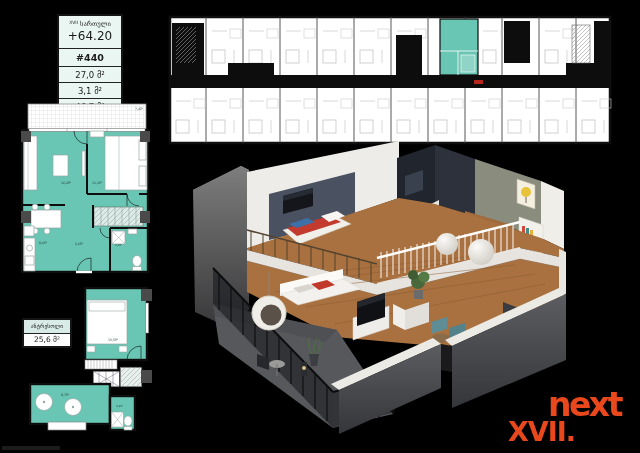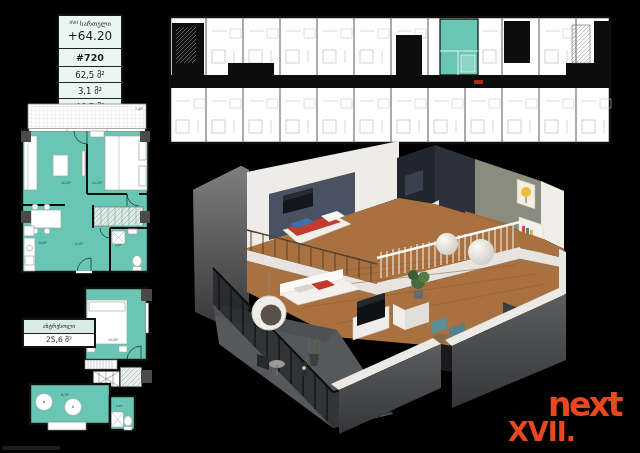--- a/index.html
+++ b/index.html
@@ -13,21 +13,21 @@
   .infobox .row{border-top:1px solid #222;display:flex;flex-direction:column;
                 align-items:center;justify-content:center;box-sizing:border-box;}
   .infobox .row:first-child{border-top:none;}
   .r-floor{height:32px;}
   .r-unit{height:19px;font-size:9.5px;font-weight:bold;}
   .r-area{height:16px;font-size:8.5px;}
   .floor-line{font-size:6.5px;letter-spacing:0;}
   .floor-line .xs{font-size:4.5px;vertical-align:top;}
   .elev{font-size:12px;margin-top:1px;}
   
-  .mezzbox{position:absolute;left:22px;top:318px;width:74px;height:30px;
+  .mezzbox{position:absolute;left:22px;top:318px;width:50px;height:30px;
            border:2px solid #141414;box-sizing:border-box;display:flex;flex-direction:column;
            color:#1b1b1b;text-align:center;z-index:5;}
   .mezzbox .t{flex:1;background:#D9EBE6;font-size:5.5px;display:flex;align-items:center;justify-content:center;border-bottom:1px solid #222;}
   .mezzbox .a{flex:1;background:#fdfdfd;font-size:7.5px;display:flex;align-items:center;justify-content:center;}
   
   .logo{position:absolute;left:508px;top:390px;color:#E8481C;font-weight:900;
         line-height:0.92;letter-spacing:-1px;}
   .logo .l1{font-size:33px;letter-spacing:-2.5px;font-weight:900;margin-left:40px;}
   .logo .l2{font-size:27px;letter-spacing:-1px;font-weight:900;}
   .watermark{position:absolute;left:2px;top:446px;width:58px;height:4px;
@@ -40,22 +40,22 @@
 <div class="sheet">
 
   <div class="infobox">
     <div class="row r-floor">
       <div class="floor-line">
         <span class="xs">XVII</span>
         <span>სართული</span>
       </div>
       <div class="elev">+64.20</div>
     </div>
-    <div class="row r-unit">#720</div>
-    <div class="row r-area">62,5 მ²</div>
+    <div class="row r-unit">#440</div>
+    <div class="row r-area">27,0 მ²</div>
     <div class="row r-area">3,1 მ²</div>
     <div class="row r-area">46,7 მ²</div>
   </div>
 
   <svg style="left:168px;top:11px;" width="444" height="138" viewBox="0 0 444 138">
     <defs>
       <g id="ucell">
         <rect x="4" y="27" width="13" height="13" fill="none" stroke="#bcbcbc" stroke-width="0.7"></rect>
         <path d="M4 8 h15 M26 27 v13" stroke="#c6c6c6" stroke-width="0.7" fill="none"></path>
         <rect x="22" y="6" width="11" height="9" fill="none" stroke="#c9c9c9" stroke-width="0.6"></rect>

